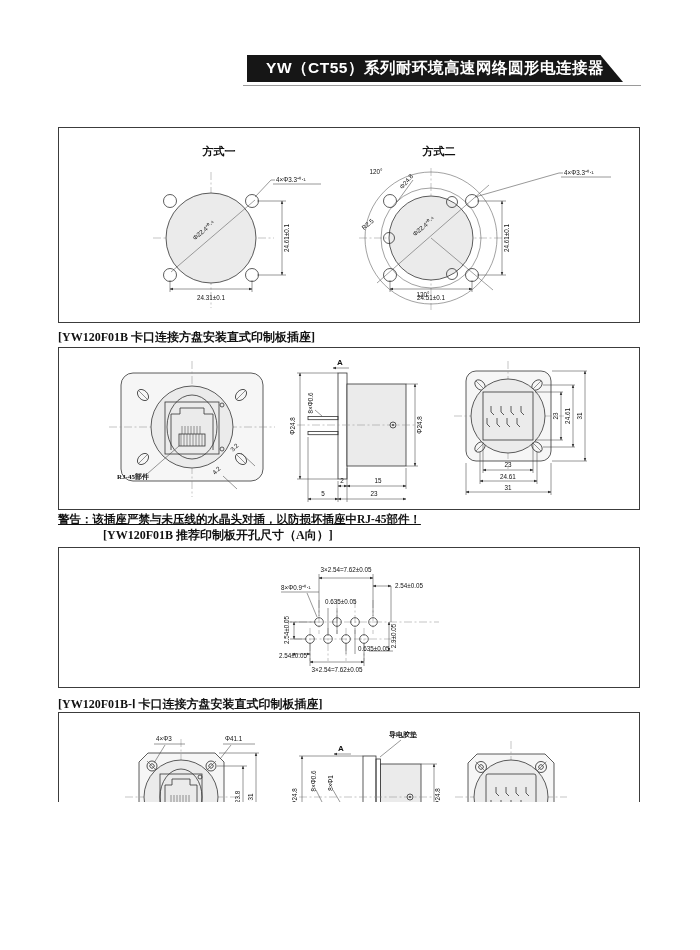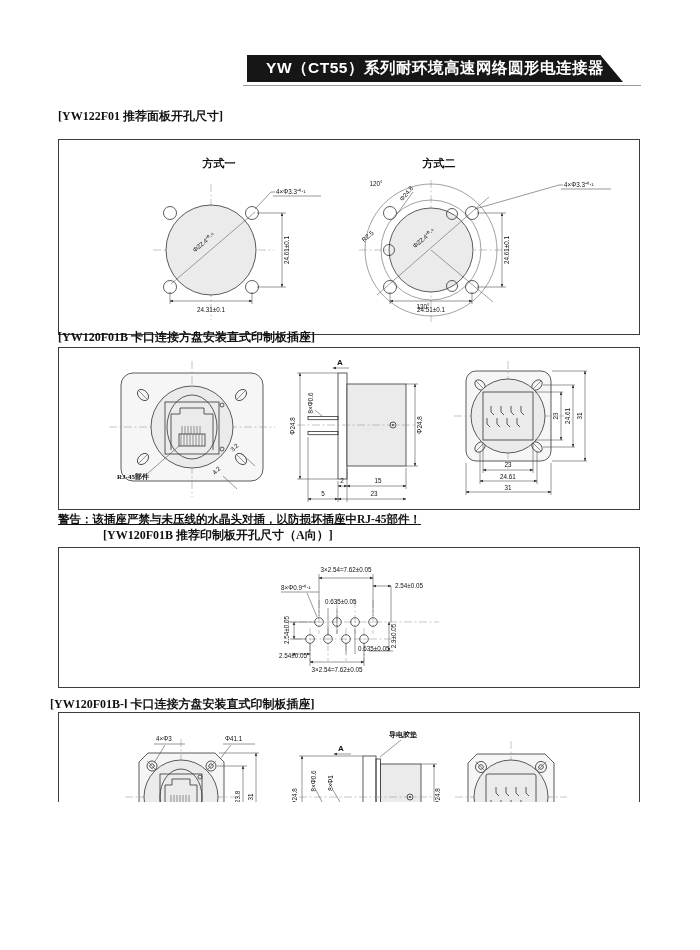--- a/index.html
+++ b/index.html
@@ -30,23 +30,22 @@
 </head>
 <body>
 
 <div class="page">
 
   <div class="abs banner" style="left:247px;top:55px;width:376px;height:27px;">
     <span>YW（CT55）系列耐环境高速网络圆形电连接器</span>
   </div>
   <div class="abs banner-underline" style="left:243px;top:85px;width:398px;"></div>
 
-  <div class="abs sec-title" style="left:58px;top:108px;">[YW122F01 推荐面板开孔尺寸]</div>
-
-  <div class="abs box" style="left:58px;top:127px;width:582px;height:196px;margin-top:12px;">
+
+  <div class="abs box" style="left:58px;top:127px;width:582px;height:196px;">
     <svg width="580" height="194" viewBox="0 0 580 194">
       <defs>
         <marker id="arr1" viewBox="0 0 10 10" refX="9" refY="5" markerWidth="7" markerHeight="7" orient="auto-start-reverse">
           <path d="M0,1.5 L10,5 L0,8.5 z" fill="#333"></path>
         </marker>
       </defs>
 
       <g>
         <text class="t" x="160" y="27" text-anchor="middle">方式一</text>
         <line class="cl" x1="94" y1="110" x2="215" y2="110"></line>
@@ -296,21 +295,21 @@
         <text class="d" x="299" y="103">0.635±0.05</text>
         <path class="dim" d="M287,95 V106 M296,80 V106" stroke-width=".4"></path>
 
         <line class="dim" x1="305" y1="95" x2="305" y2="118"></line>
         <line class="dim" x1="251" y1="114" x2="305" y2="114" marker-start="url(#arr3)" marker-end="url(#arr3)"></line>
         <text class="d" x="278" y="124" text-anchor="middle">3×2.54=7.62±0.05</text>
       </g>
     </svg>
   </div>
 
-  <div class="abs sec-title" style="left:50px;top:696px;">[YW120F01B-Ⅰ 卡口连接方盘安装直式印制板插座]</div>
+  <div class="abs sec-title" style="left:58px;top:696px;">[YW120F01B-Ⅰ 卡口连接方盘安装直式印制板插座]</div>
 
   <div class="abs box" style="left:58px;top:712px;width:582px;height:173px;">
     <svg width="580" height="171" viewBox="0 0 580 171">
       <defs>
         <marker id="arr4" viewBox="0 0 10 10" refX="9" refY="5" markerWidth="7" markerHeight="7" orient="auto-start-reverse">
           <path d="M0,1.5 L10,5 L0,8.5 z" fill="#333"></path>
         </marker>
       </defs>
 
       <g>

